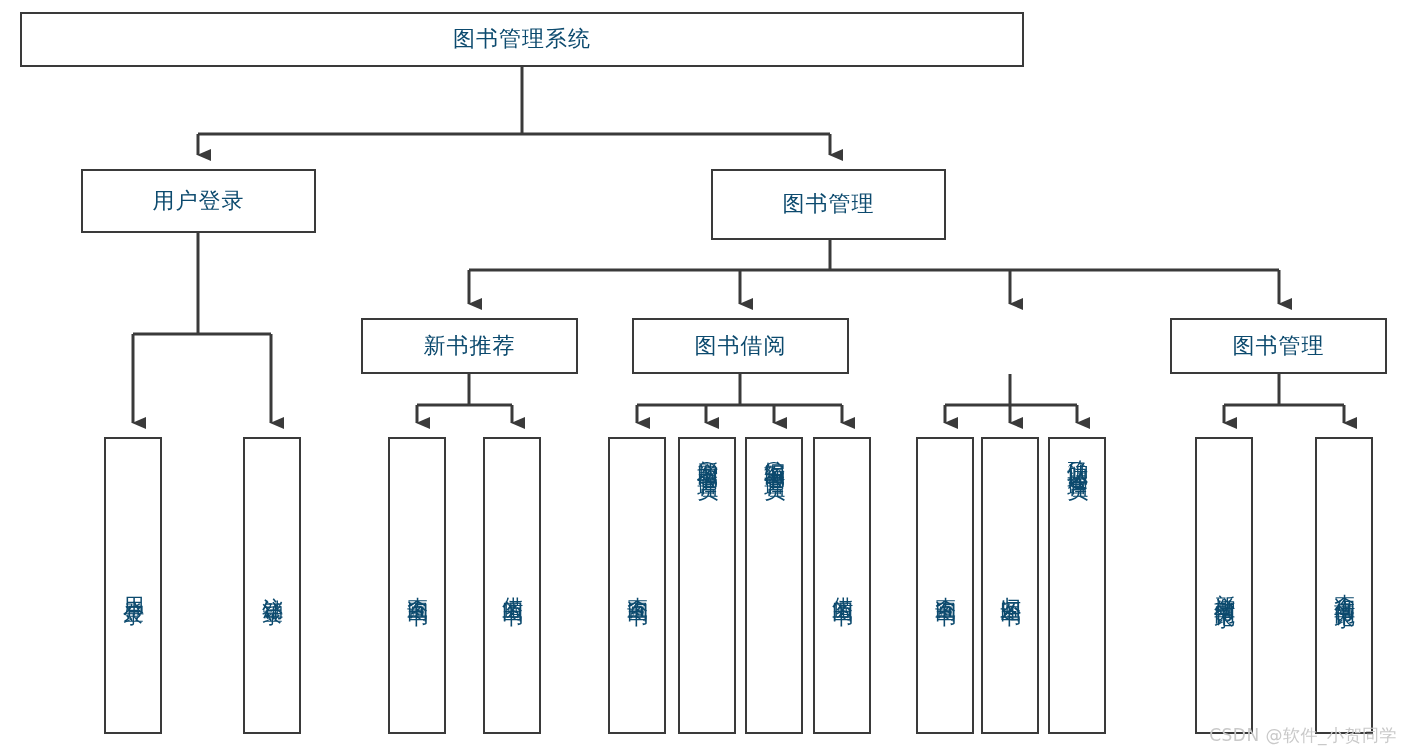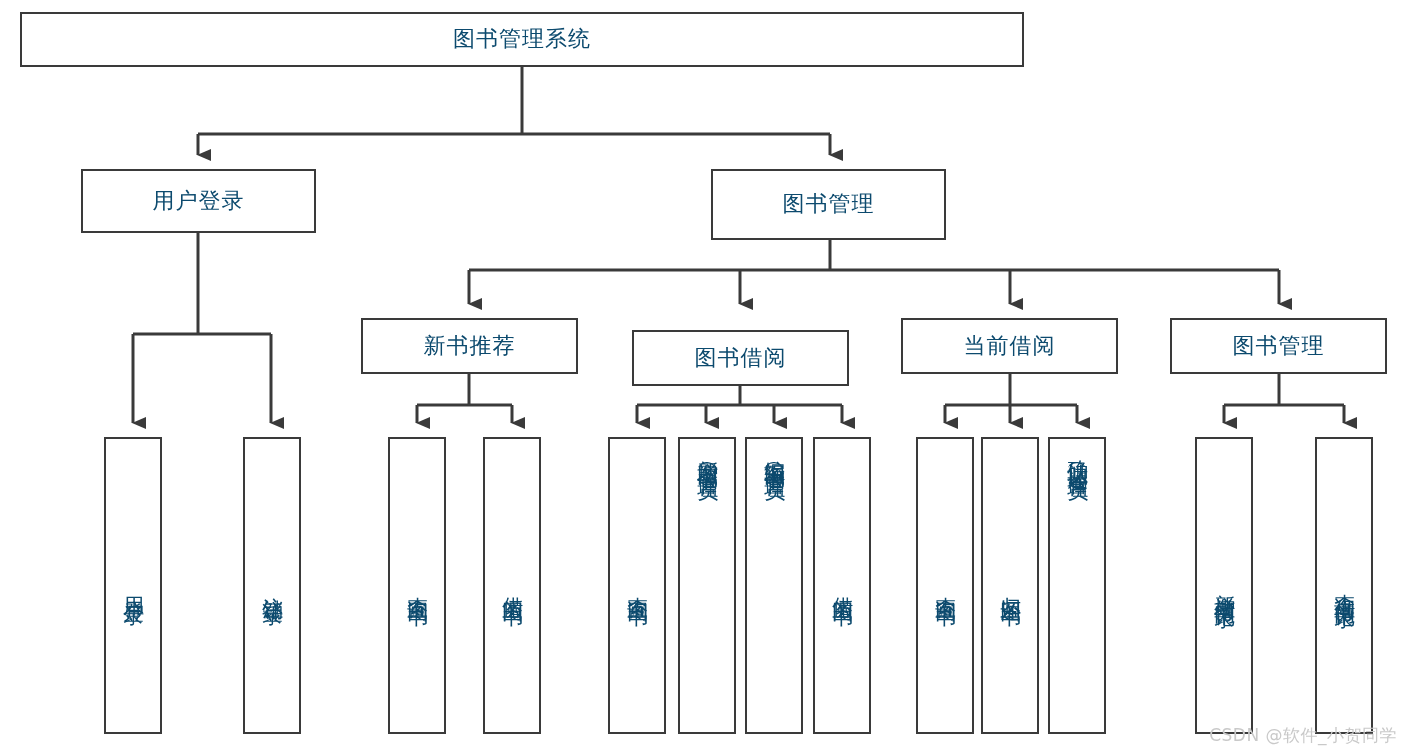--- a/index.html
+++ b/index.html
@@ -141,25 +141,22 @@
   <div class="node horiz" style="left:81px; top:169px; width:235px; height:64px;">
     <span class="node-label">用户登录</span>
   </div>
   <div class="node horiz" style="left:711px; top:169px; width:235px; height:71px;">
     <span class="node-label">图书管理</span>
   </div>
 
   <div class="node horiz" style="left:361px; top:318px; width:217px; height:56px;">
     <span class="node-label">新书推荐</span>
   </div>
-  <div class="node horiz" style="left:632px; top:318px; width:217px; height:56px;margin-top:12px;">
+  <div class="node horiz" style="left:632px; top:318px; width:217px; height:56px;">
     <span class="node-label">图书借阅</span>
-  </div>
-  <div class="node horiz" style="left:901px; top:318px; width:217px; height:56px;">
-    <span class="node-label">当前借阅</span>
   </div>
   <div class="node horiz" style="left:1170px; top:318px; width:217px; height:56px;">
     <span class="node-label">图书管理</span>
   </div>
 
   <div class="node vert centered" style="left:104px; top:437px; width:58px; height:297px;">
     <span class="node-label">用户登录</span>
   </div>
   <div class="node vert centered" style="left:243px; top:437px; width:58px; height:297px;">
     <span class="node-label">注销登录</span>

